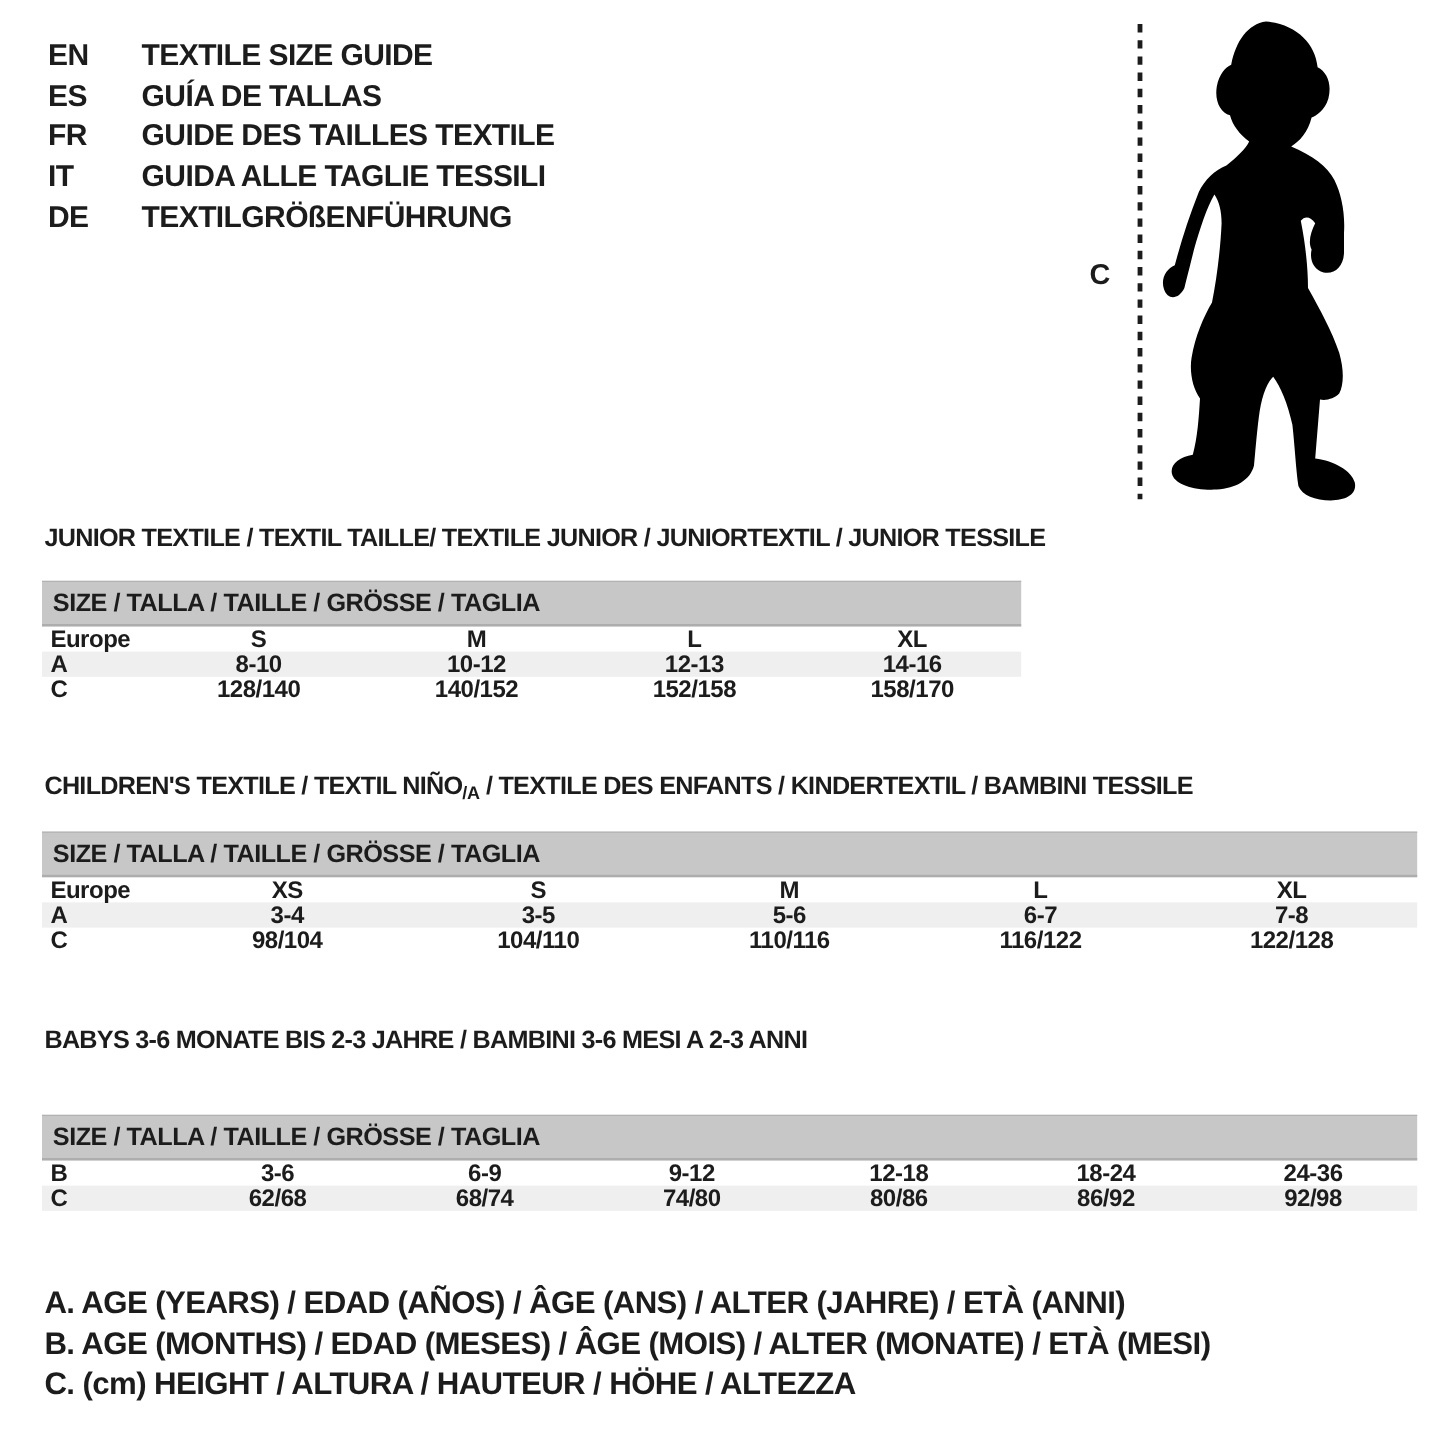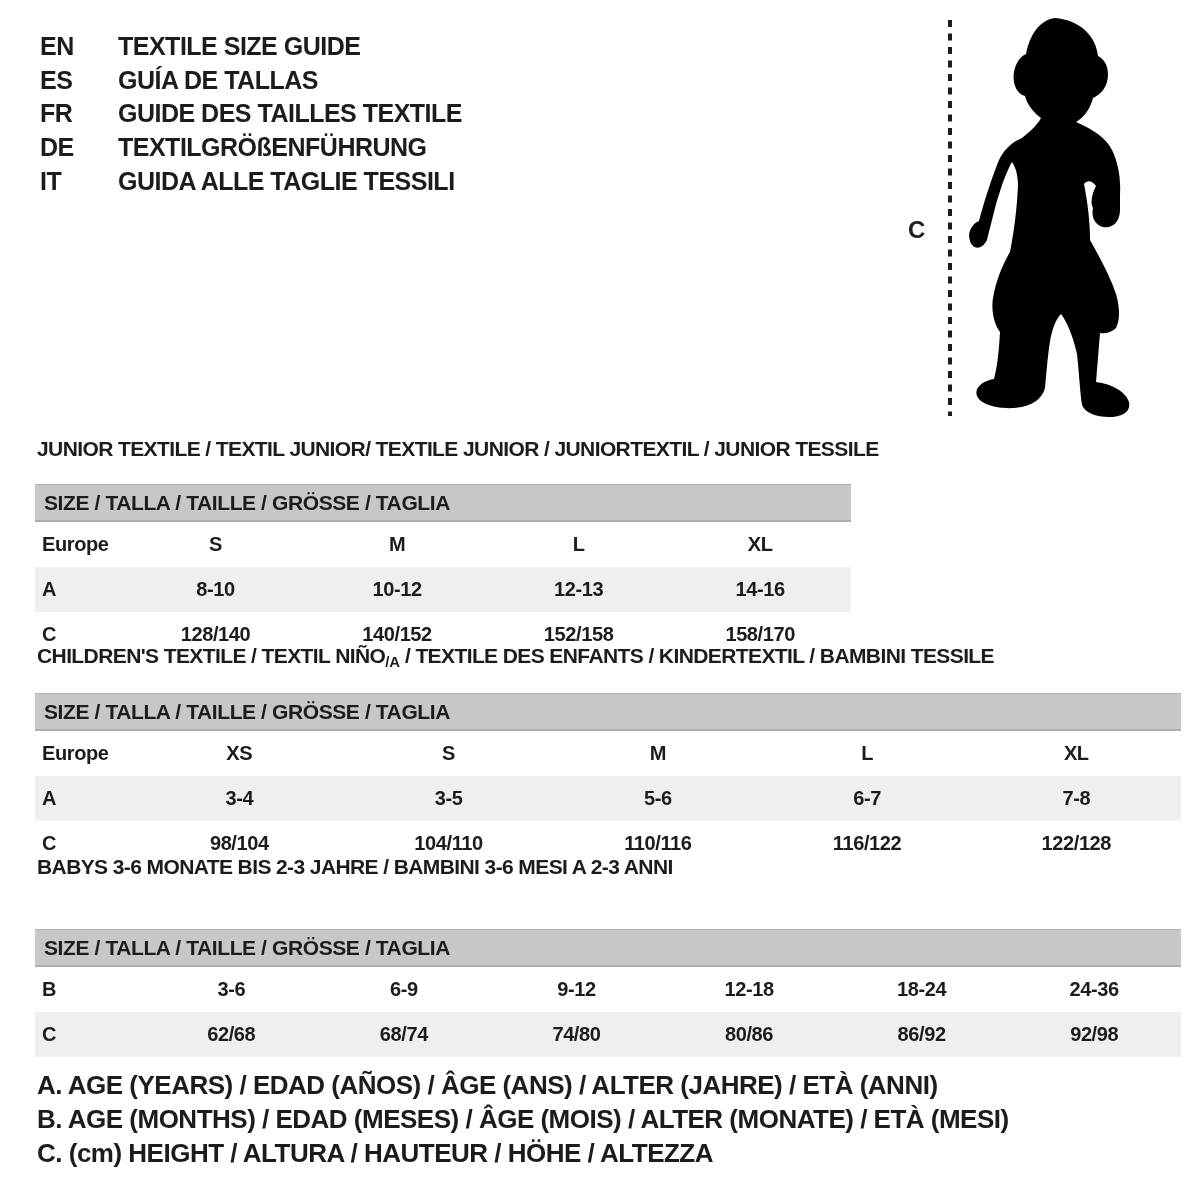--- a/index.html
+++ b/index.html
@@ -29,21 +29,21 @@
 
   
   .gtable { position:absolute; left:35px; font-size:20px; letter-spacing:-0.4px; }
   .gtable .bar {
     background:var(--table-header-bg,#c7c7c7);
     border-top:1px solid #b2b2b2; border-bottom:2px solid #adadad;
     box-sizing:border-box;
     height:38px; display:flex; align-items:center;
     padding-left:9px; font-size:21px;
   }
-  .gtable .row { display:grid; height:45px; align-items:center; }
+  .gtable .row { display:grid; height:21px; align-items:center; }
   .gtable .row > div { text-align:center; }
   .gtable .row > div:first-child { text-align:left; padding-left:7px; }
   .gtable .row.alt { background:var(--row-alt-bg,#efefef); }
   .t-junior   { top:484px; width:816px; }
   .t-junior   .row { grid-template-columns:11% repeat(4, 22.25%); }
   .t-children { top:693px; width:1146px; }
   .t-children .row { grid-template-columns:8.7% repeat(5, 18.26%); }
   .t-babies   { top:929px; width:1146px; }
   .t-babies   .row { grid-template-columns:9.6% repeat(6, 15.06%); }
 
@@ -65,26 +65,26 @@
     </div>
     <div class="lang-row">
       <span>ES</span>
       <span>GUÍA DE TALLAS</span>
     </div>
     <div class="lang-row">
       <span>FR</span>
       <span>GUIDE DES TAILLES TEXTILE</span>
     </div>
     <div class="lang-row">
+      <span>IT</span>
+      <span>GUIDA ALLE TAGLIE TESSILI</span>
+    </div>
+    <div class="lang-row">
       <span>DE</span>
       <span>TEXTILGRÖßENFÜHRUNG</span>
-    </div>
-    <div class="lang-row">
-      <span>IT</span>
-      <span>GUIDA ALLE TAGLIE TESSILI</span>
     </div>
   </div>
 
   <div class="figure">
     <svg class="fig-svg" width="260" height="415" viewBox="0 0 260 415">
       <line class="dash" x1="50" y1="10" x2="50" y2="406" stroke-dasharray="7 6.5"></line>
       <path class="sil" d="
         M155,8
         C180,10 196,26 198,46
         C206,50 210,60 207,72
@@ -125,21 +125,21 @@
         C104,140 112,132 122,128
         C132,120 138,114 141,108
         C133,102 127,94 125,86
         C117,84 112,74 114,62
         C116,52 121,46 126,44
         C130,24 140,10 155,8 Z"></path>
     </svg>
     <div class="c-label">C</div>
   </div>
 
-  <div class="sec-title" style="top:437px">JUNIOR TEXTILE / TEXTIL JUNIOR/ TEXTILE JUNIOR / JUNIORTEXTIL / JUNIOR TESSILE</div>
+  <div class="sec-title" style="top:437px">JUNIOR TEXTILE / TEXTIL TAILLE/ TEXTILE JUNIOR / JUNIORTEXTIL / JUNIOR TESSILE</div>
   <div class="gtable t-junior">
     <div class="bar">SIZE / TALLA / TAILLE / GRÖSSE / TAGLIA</div>
     <div class="row">
       <div>Europe</div>
       <div>S</div>
       <div>M</div>
       <div>L</div>
       <div>XL</div>
     </div>
     <div class="row alt">

